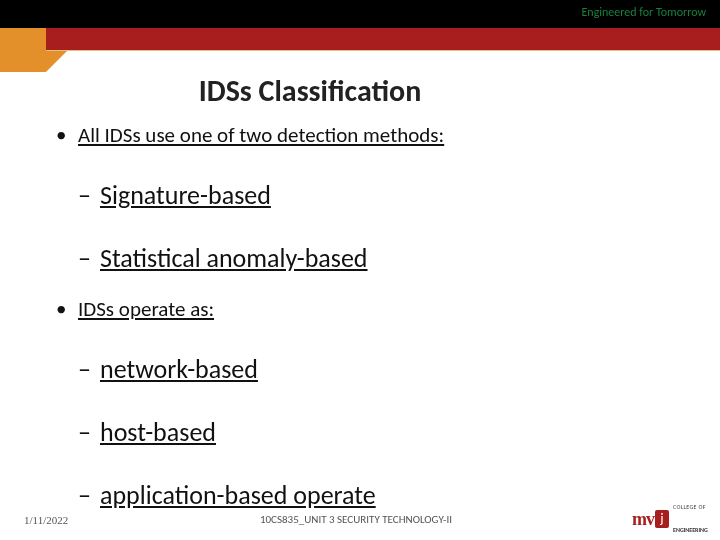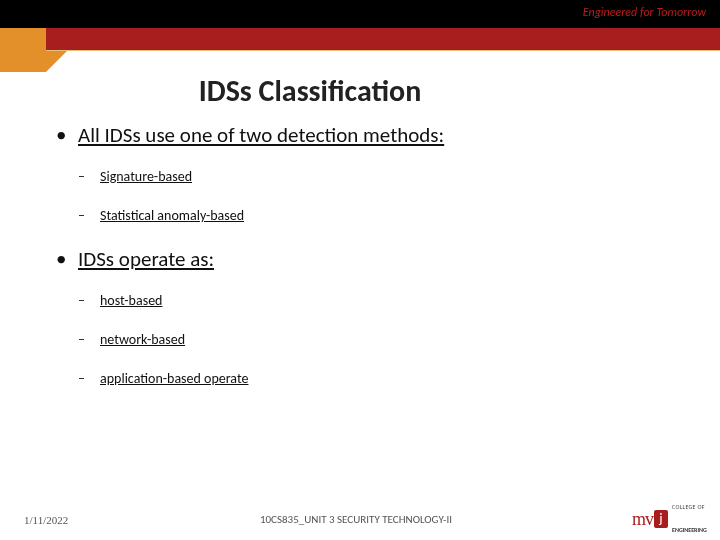--- a/index.html
+++ b/index.html
@@ -1,36 +1,36 @@
 <!DOCTYPE html>
 <html><head>
 <meta charset="utf-8">
 <style>
   * { box-sizing: border-box; margin: 0; padding: 0; }
   html, body { width: 720px; height: 540px; font-family: Calibri, "Segoe UI", Arial, sans-serif; background: #fff; overflow: hidden; }
   .slide { position: relative; width: 720px; height: 540px; }
   .topband { position: absolute; left: 0; top: 0; width: 720px; height: 28px; background: #000; }
-  .tagline { position: absolute; right: 14px; top: 5px; font-size: 12px; color: #b91c1c; font-style: italic; }
+  .tagline { position: absolute; right: 14px; top: 5px; font-size: 12px; color: #15803d; }
   .orangebar { position: absolute; left: 46px; top: 28px; width: 674px; height: 22px; background: #a81e1f; }
   .orangetab { position: absolute; left: 0; top: 28px; width: 46px; height: 44px; background: #e38f2a; }
   .orangetab::after { content: ""; position: absolute; left: 46px; top: 22px; width: 0; height: 0; border-top: 22px solid #e38f2a; border-right: 22px solid transparent; }
   .underline { position: absolute; left: 46px; top: 50px; width: 674px; height: 1px; background: #e6c07a; }
   .title { position: absolute; top: 72px; left: 0; width: 620px; text-align: center; font-size: 30px; color: #222; }
   .body { position: absolute; left: 56px; top: 122px; width: 610px; color: #111; text-decoration: underline; }
   ul.level1 { list-style: none; }
   ul.level1 > li { position: relative; padding-left: 22px; margin-bottom: 22px; font-size: 21px; }
   ul.level1 > li::before { content: "•"; position: absolute; left: 0; top: 0; font-size: 21px; }
   ul.level2 { list-style: none; margin-top: 20px; }
-  ul.level2 > li { position: relative; padding-left: 22px; margin-bottom: 22px; font-size: 14px; }
+  ul.level2 > li { position: relative; padding-left: 22px; margin-bottom: 22px; font-size: 26px; margin-top: 31px; }
   ul.level2 > li::before { content: "–"; position: absolute; left: 0; top: 0; }
   .footer-date { position: absolute; left: 24px; bottom: 14px; font-size: 11px; color: #555; font-family: Liberation Serif, serif; }
   .footer-center { position: absolute; left: 0; bottom: 14px; width: 712px; text-align: center; font-size: 11px; color: #555; }
   .footer-num { position: absolute; right: 56px; bottom: 14px; font-size: 11px; color: #555; }
   .logo { position: absolute; right: 10px; bottom: 6px; width: 78px; height: 30px; display: flex; align-items: center; }
-  .logo-mark { font-family: Georgia, serif; font-size: 18px; color: #a81e1f; font-weight: normal; letter-spacing: -1px; }
+  .logo-mark { font-family: Georgia, serif; font-size: 18px; color: #a81e1f; font-weight: bold; letter-spacing: -1px; }
   .logo-j { display:inline-block; background:#a81e1f; color:#fff; width:14px; height:18px; text-align:center; font-size:14px; line-height:18px; border-radius:2px; margin-left:1px; }
   .logo-text { margin-left: 4px; }
   .logo-l1 { font-size: 6px; color:#444; letter-spacing: 0.3px; line-height: 7px; }
   .logo-l2 { font-size: 6px; font-weight: bold; color:#333; line-height: 7px; margin-top: 16px; }
 </style>
 </head>
 <body>
 
 <div class="slide">
   <div class="topband"></div>
@@ -46,22 +46,22 @@
       <li>
         <span>All IDSs use one of two detection methods:</span>
         <ul class="level2">
           <li>Signature-based</li>
           <li>Statistical anomaly-based</li>
         </ul>
       </li>
       <li>
         <span>IDSs operate as:</span>
         <ul class="level2">
+          <li> network-based</li>
           <li>host-based</li>
-          <li> network-based</li>
           <li> application-based operate</li>
         </ul>
       </li>
     </ul>
   </div>
 
   <div class="footer-date">1/11/2022</div>
   <div class="footer-center">10CS835_UNIT 3 SECURITY TECHNOLOGY-II</div>
   <div class="footer-num">7</div>
 

